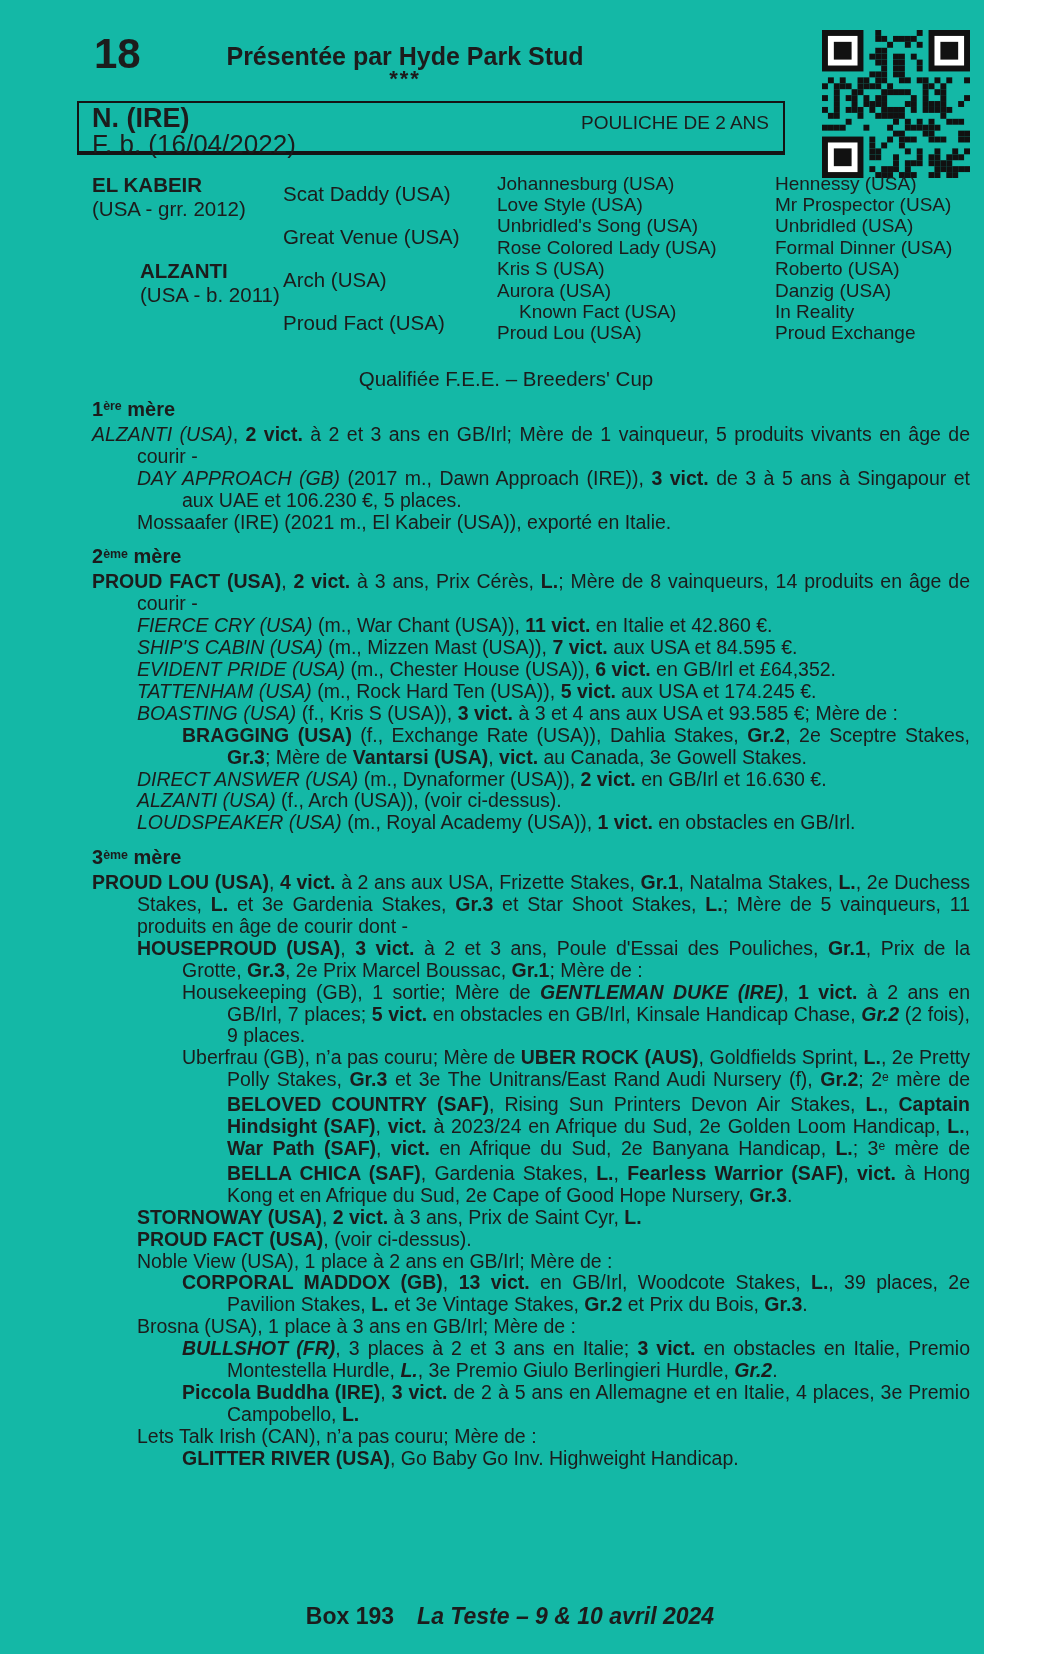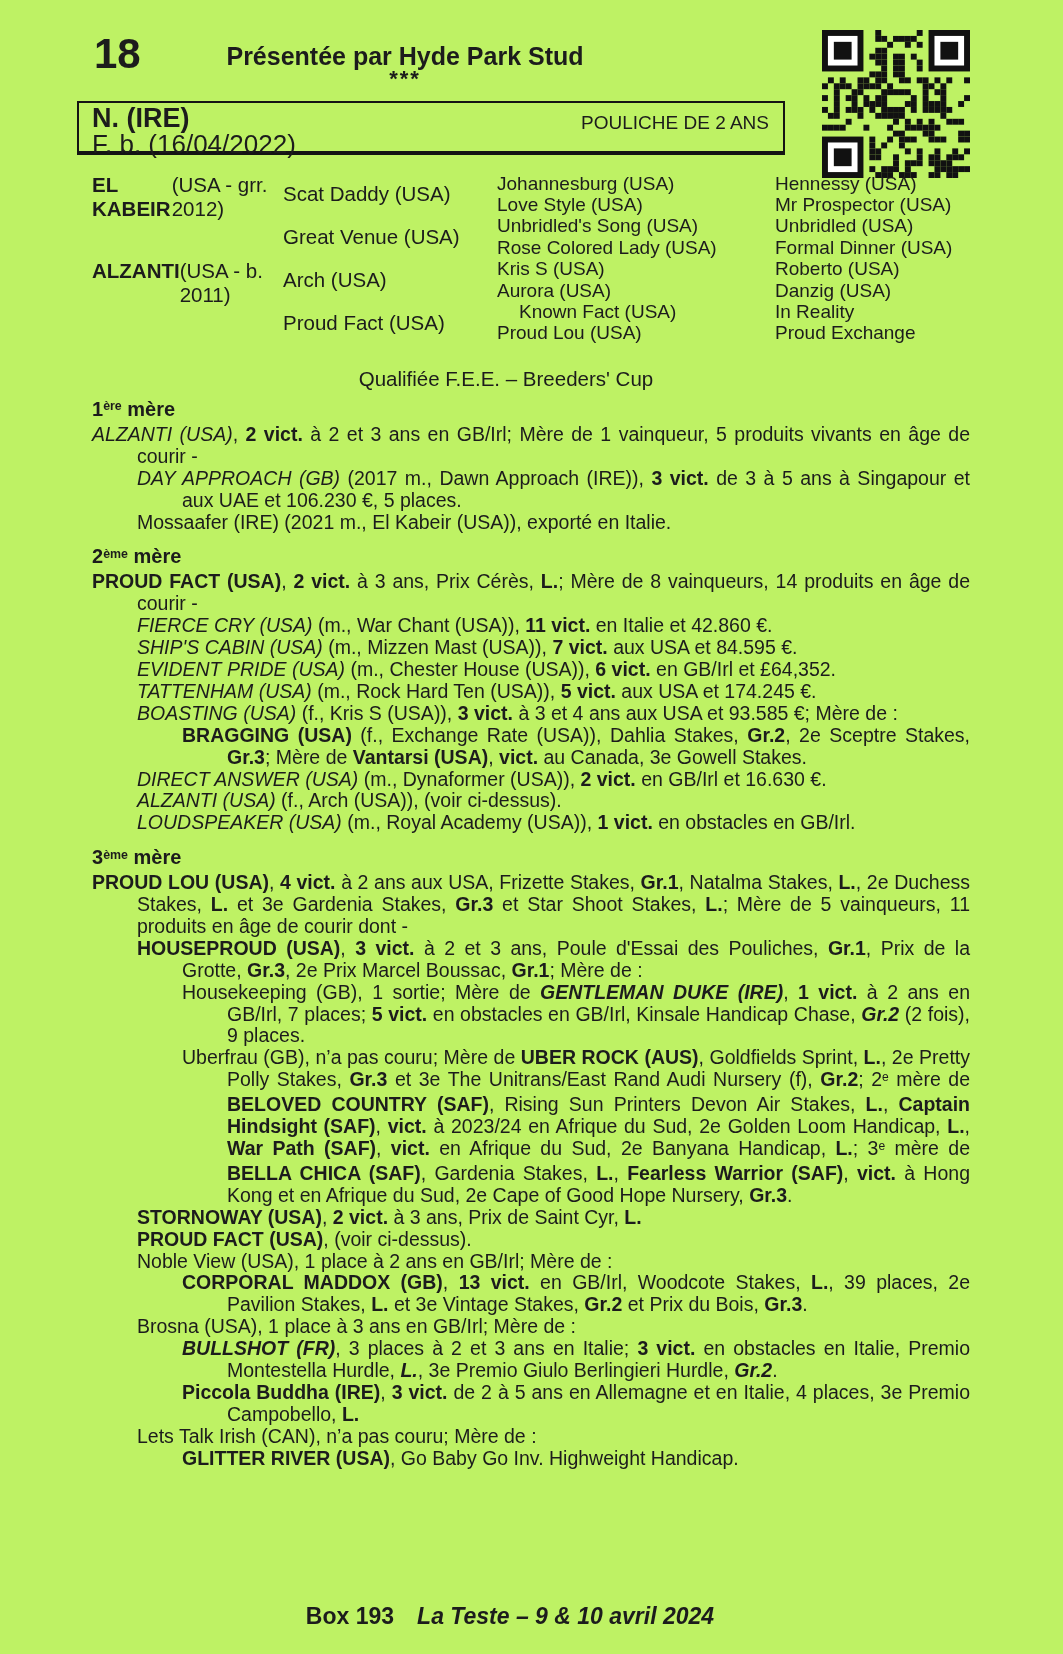--- a/index.html
+++ b/index.html
@@ -1,30 +1,30 @@
 <!DOCTYPE html>
 <html><head>
 <meta charset="utf-8">
 <style>
   html,body{margin:0;padding:0;background:#fff;}
-  .page{position:relative;width:1063px;height:1654px;background:#bef264;color:#1c1c1c;
+  .page{position:relative;width:984px;height:1654px;background:#14b8a6;color:#1c1c1c;
         font-family:"Liberation Sans",sans-serif;overflow:hidden;}
   .lot{position:absolute;left:94px;top:30px;font-size:42px;font-weight:bold;}
   .presenter-wrap{position:absolute;left:75px;top:42px;width:660px;text-align:center;}
   .presenter{font-size:25px;font-weight:bold;}
   .stars{font-size:22px;font-weight:bold;line-height:16px;letter-spacing:2px;}
   .qr{position:absolute;left:822px;top:30px;width:148px;height:148px;fill:#111;}
   .namebox{position:absolute;left:77px;top:101px;width:708px;height:54px;box-sizing:border-box;
            border:2px solid #141414;border-bottom-width:4px;padding:2px 13px;}
   .horse-name{font-size:27px;font-weight:bold;line-height:27px;}
   .horse-birth{font-size:26px;line-height:25px;}
   .sex-label{position:absolute;right:14px;top:9px;font-size:19px;}
   .pedigree{position:absolute;left:92px;top:173px;width:878px;display:grid;
             grid-template-columns:191px 214px 278px 1fr;grid-auto-rows:21.4px;}
-  .ped-g1{display:flex;flex-direction:row;justify-content:flex-start;font-size:20.5px;line-height:24px;}
+  .ped-g1{display:flex;flex-direction:column;justify-content:flex-start;font-size:20.5px;line-height:24px;}
   .ped-g1 .nm{font-weight:bold;}
   .ped-g2{display:flex;align-items:center;font-size:20.5px;}
   .ped-cell{display:flex;align-items:center;font-size:19px;}
   .qualif{position:absolute;left:92px;top:367px;width:828px;text-align:center;font-size:20.5px;}
   .body-text{position:absolute;left:92px;top:399px;width:878px;font-size:19.5px;
              line-height:21.9px;text-align:justify;}
   .section{margin-bottom:13px;}
   .mere-heading{font-size:20px;font-weight:bold;}
   .para{padding-left:45px;text-indent:-45px;}
   .para.l1{margin-left:45px;}
@@ -261,21 +261,21 @@
   <div class="namebox">
     <div class="horse-name">N. (IRE)</div>
     <div class="horse-birth">F. b. (16/04/2022)</div>
     <div class="sex-label">POULICHE DE 2 ANS</div>
   </div>
   <div class="pedigree" id="pedigree">
       <div class="ped-g1" style="grid-area: 1 / 1 / span 4;">
         <div class="nm">EL KABEIR</div>
         <div class="dt">(USA - grr. 2012)</div>
       </div>
-      <div class="ped-g1" style="grid-area: 5 / 1 / span 4;">
+      <div class="ped-g1" style="grid-area: 5 / 1 / span 4; margin-left: 48px;">
         <div class="nm">ALZANTI</div>
         <div class="dt">(USA - b. 2011)</div>
       </div>
       <div class="ped-g2" style="grid-area: 1 / 2 / span 2;">Scat Daddy (USA)</div>
       <div class="ped-g2" style="grid-area: 3 / 2 / span 2;">Great Venue (USA)</div>
       <div class="ped-g2" style="grid-area: 5 / 2 / span 2;">Arch (USA)</div>
       <div class="ped-g2" style="grid-area: 7 / 2 / span 2;">Proud Fact (USA)</div>
       <div class="ped-cell" style="grid-area: 1 / 3;">Johannesburg (USA)</div>
       <div class="ped-cell" style="grid-area: 2 / 3;">Love Style (USA)</div>
       <div class="ped-cell" style="grid-area: 3 / 3;">Unbridled's Song (USA)</div>

